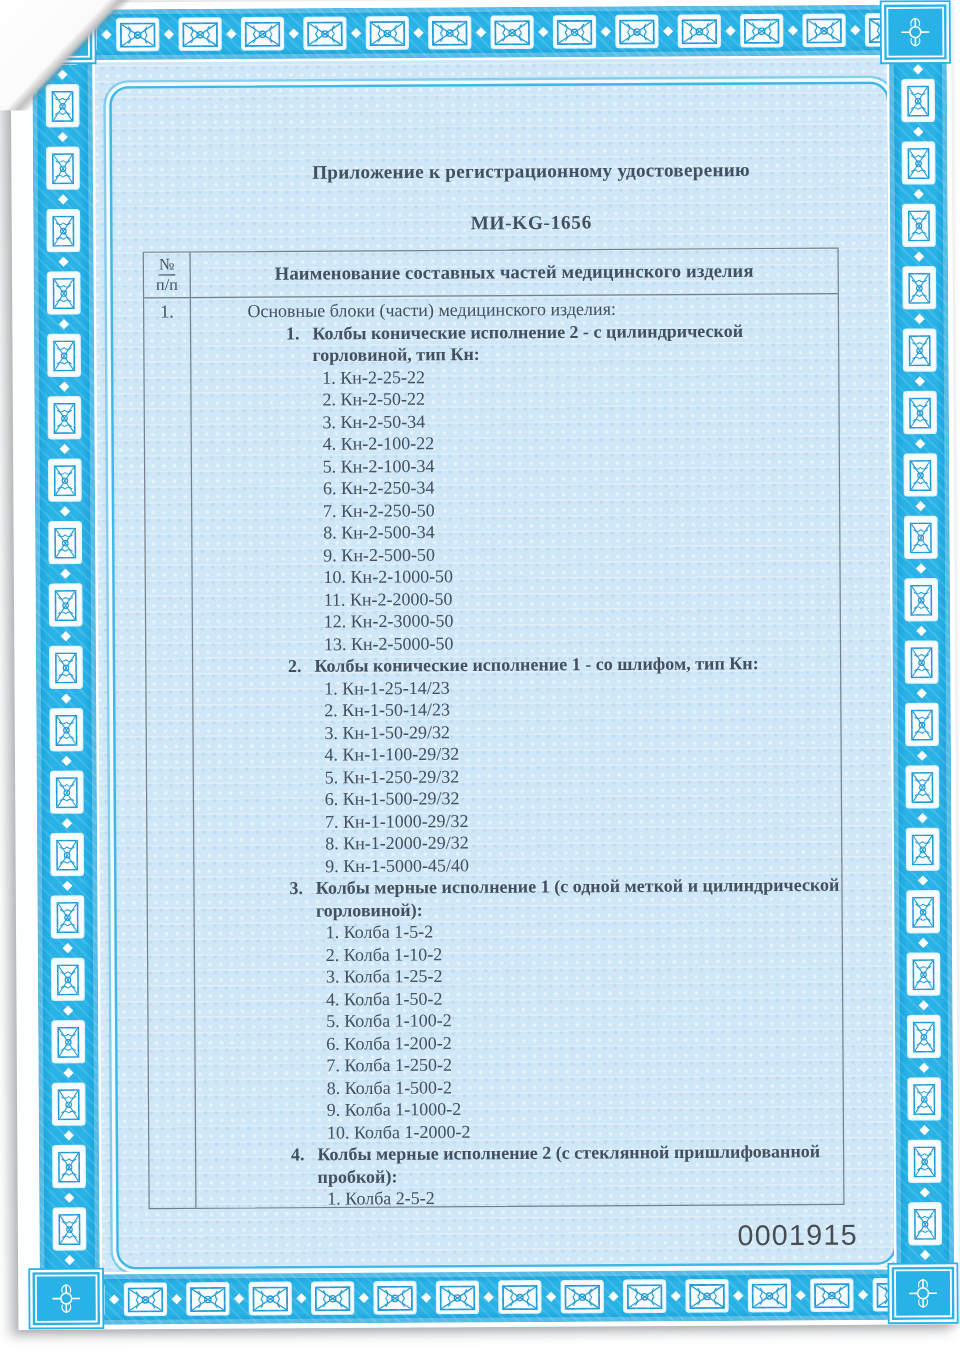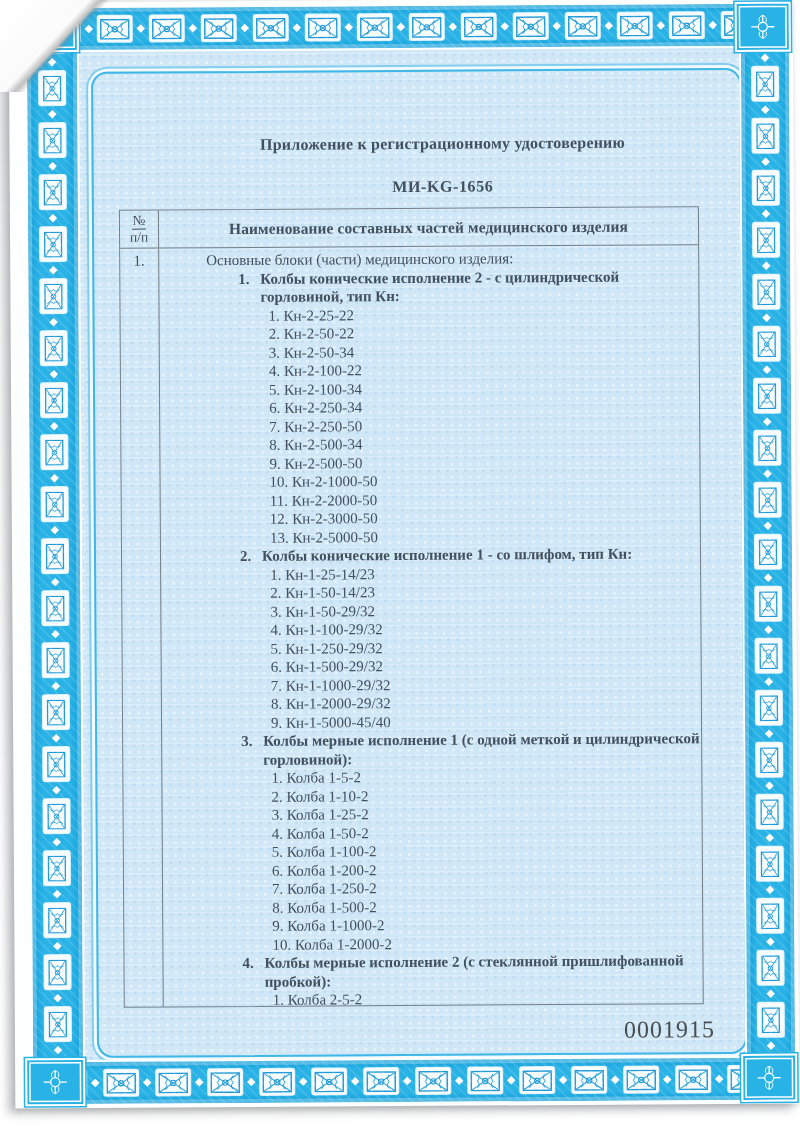--- a/index.html
+++ b/index.html
@@ -84,21 +84,21 @@
   .th.c2{display:flex;align-items:center;justify-content:center;text-align:center;
     font-weight:bold;font-size:15.5px;letter-spacing:.1px;}
   .td.c1{text-align:center;padding-top:3px;line-height:18.5px;}
   .td.c2{padding-top:3px;line-height:18.5px;}
   .intro{padding-left:47px;}
   .section{padding-left:79px;}
   .sec-head{display:flex;font-weight:bold;}
   .sec-num{flex:none;width:22px;}
   .sec-title{flex:1;}
   .items{padding-left:30px;}
-  .serial{position:absolute;right:84px;top:1018px;font-family:Liberation Serif, serif;
+  .serial{position:absolute;right:84px;top:1018px;font-family:Liberation Sans, sans-serif;
     font-size:24px;letter-spacing:1px;color:var(--serial);}
   
   .fold{position:absolute;left:0;top:0;width:118px;height:92px;z-index:6;
     background:linear-gradient(133deg,#ffffff 0%,#fbfbfb 44%,#c2c2c2 49%,rgba(130,130,130,.35) 51%,rgba(255,255,255,0) 54%);}
 </style>
 </head>
 <body>
 
 <div class="canvas">
   <div class="sheet">

